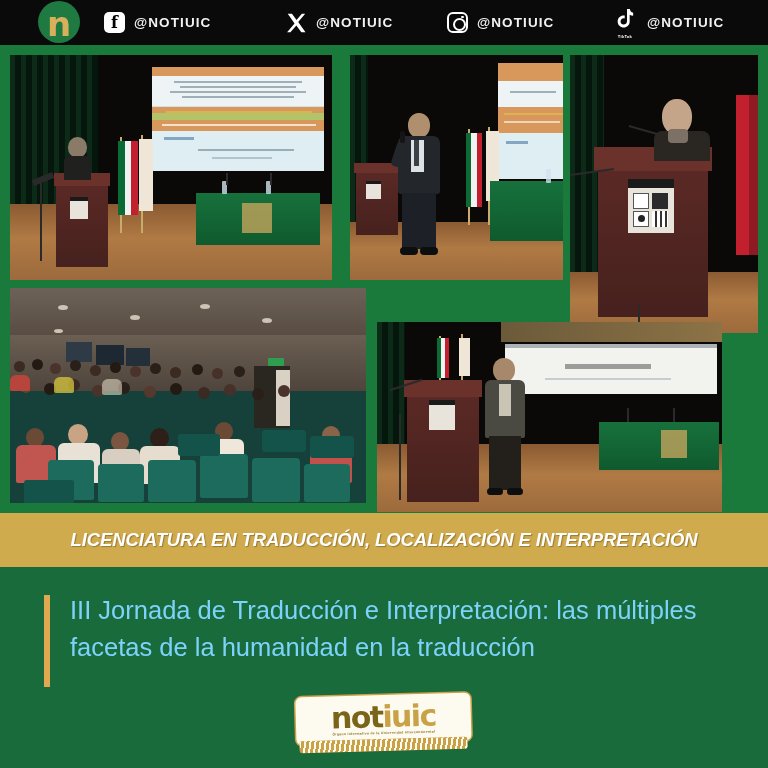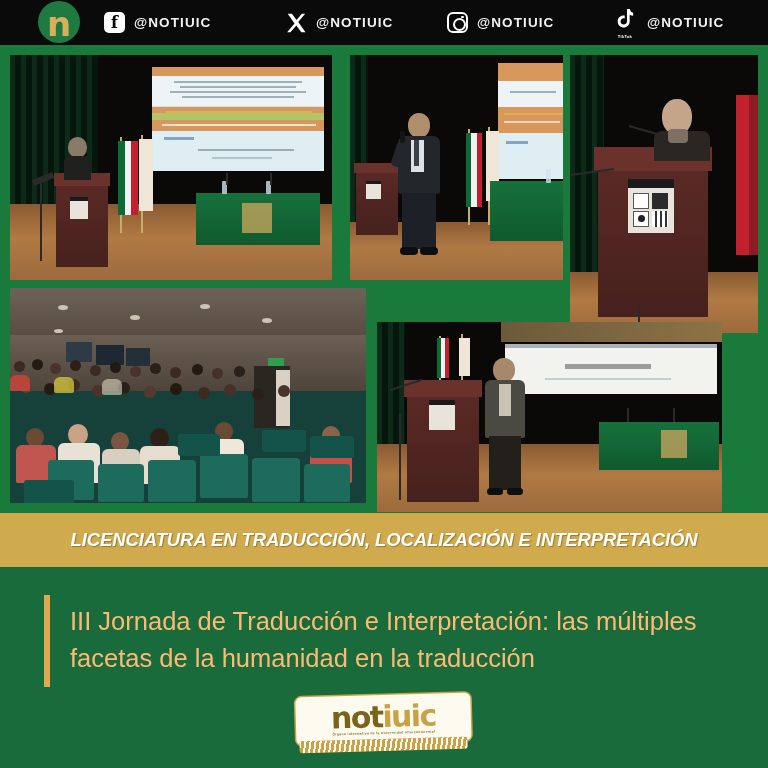--- a/index.html
+++ b/index.html
@@ -133,22 +133,22 @@
   
   .title-area{
     position:absolute;left:0;top:567px;width:768px;height:120px;
     background:#1a6b3c;
   }
   .accent-bar{
     position:absolute;left:44px;top:28px;width:6px;height:96px;
     background:#e0a94f;
   }
   .title-text{
-    position:absolute;left:70px;top:36px;width:680px;
-    color:#fdba74;font-size:25.5px;line-height:1.45;font-weight:normal;
+    position:absolute;left:70px;top:25px;width:680px;
+    color:#7dd3fc;font-size:25.5px;line-height:1.45;font-weight:normal;
   }
 
   
   .bottom-area{
     position:absolute;left:0;top:687px;width:768px;height:81px;
     background:#1a6b3c;
   }
   .noti-logo{
     position:absolute;left:296px;top:8px;width:175px;height:58px;
     transform:rotate(-1.6deg);

